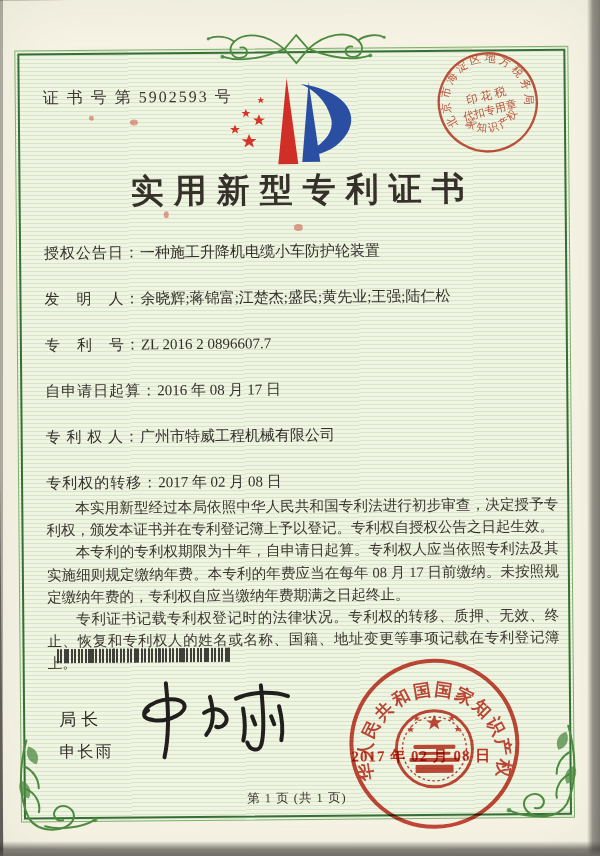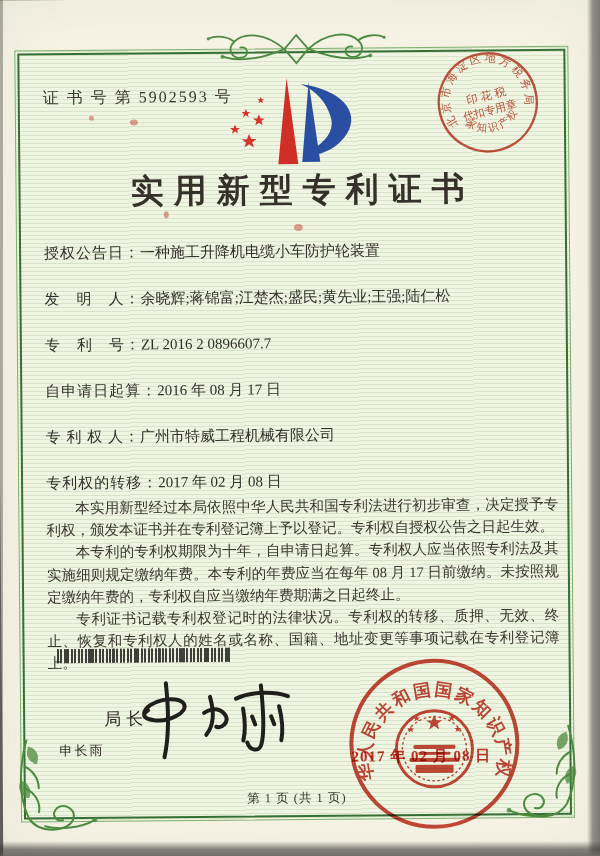--- a/index.html
+++ b/index.html
@@ -40,22 +40,22 @@
   }
   .barcode{
     position:absolute;left:55px;top:649px;width:174px;height:14px;
     background-image:
       repeating-linear-gradient(90deg,#22201d 0 2px,rgba(0,0,0,0) 2px 3.5px),
       repeating-linear-gradient(90deg,#22201d 0 1px,rgba(0,0,0,0) 1px 7px),
       repeating-linear-gradient(90deg,rgba(0,0,0,0) 0 9px,#22201d 9px 12px,rgba(0,0,0,0) 12px 23px);
     opacity:.85;
   }
   .director{position:absolute;left:57px;top:708px;color:#2f2b26;}
-  .director .t{font-size:17px;letter-spacing:5px;margin-left:45px;}
-  .director .n{font-size:13px;letter-spacing:2px;margin-top:11px;}
+  .director .t{font-size:17px;letter-spacing:5px;}
+  .director .n{font-size:16px;letter-spacing:2px;margin-top:11px;}
   .sig{position:absolute;left:122px;top:674px;width:190px;height:96px;}
   .seal-wrap{position:absolute;left:345px;top:660px;width:174px;height:174px;mix-blend-mode:multiply;opacity:.92;}
   .seal-date{
     position:absolute;left:349px;top:750px;font-size:15px;font-weight:bold;
     color:#cd3322;letter-spacing:1px;mix-blend-mode:multiply;
   }
   .tax-stamp{position:absolute;left:437px;top:52px;width:108px;height:108px;
     transform:rotate(-14deg);mix-blend-mode:multiply;opacity:.9;}
   .logo{position:absolute;left:222px;top:76px;width:156px;height:96px;}
   .footer{

